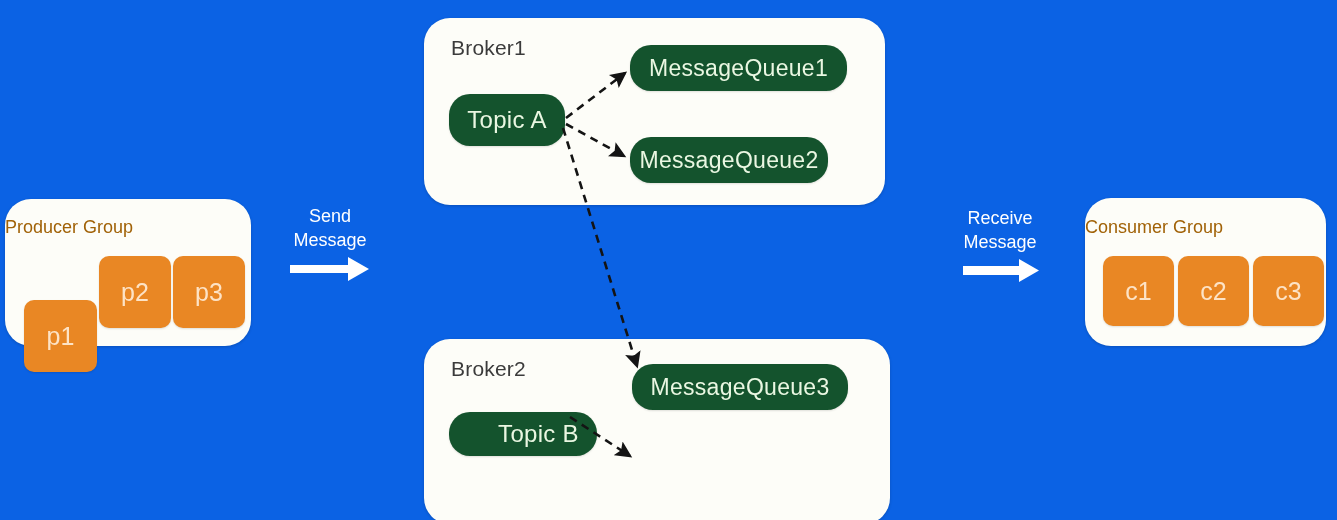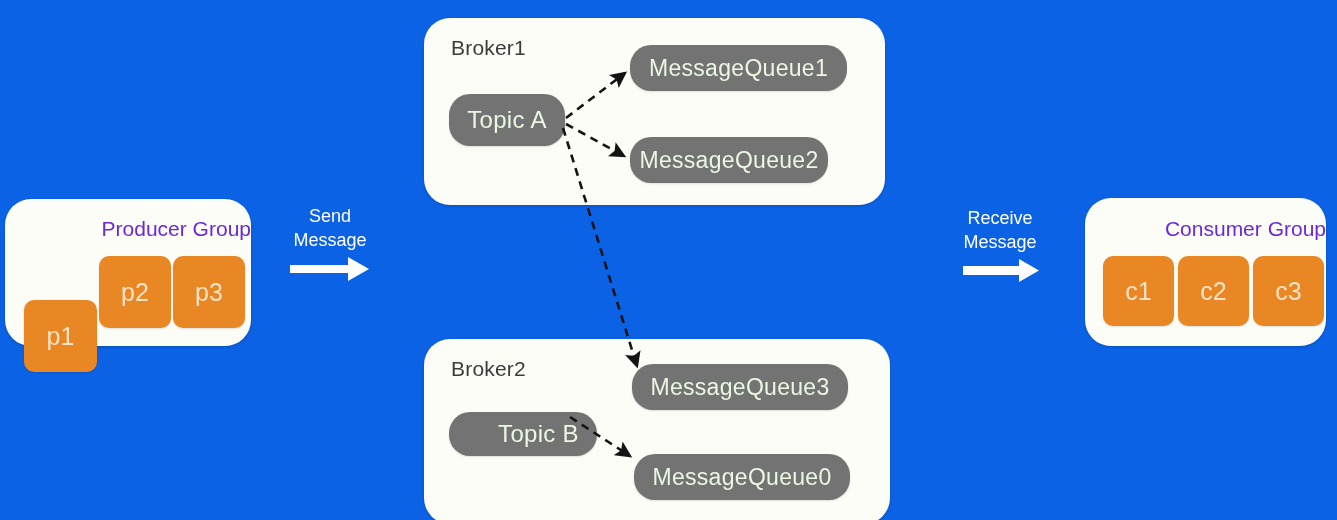--- a/index.html
+++ b/index.html
@@ -25,30 +25,30 @@
   }
   .panel-title {
     position: absolute;
     color: #3b3b3b;
     font-size: 21px;
     letter-spacing: 0.2px;
     white-space: nowrap;
   }
   .group-title {
     position: absolute;
-    color: #6d28d9;
-    font-size: 21px;
-    text-align: right;
+    color: #a16207;
+    font-size: 18px;
+    text-align: left;
     white-space: nowrap;
     width: 100%;
     left: 0;
   }
   .greenbox {
     position: absolute;
-    background: #737373;
+    background: #14532d;
     border-radius: 21px;
     color: #eaf7e2;
     display: flex;
     align-items: center;
     justify-content: center;
     font-size: 23px;
     letter-spacing: 0.3px;
     box-shadow: 0 1px 2px rgba(0,0,0,0.12);
     white-space: nowrap;
   }
@@ -115,21 +115,20 @@
     <div class="panel-title" style="left:27px; top:18px;">Broker1</div>
     <div class="greenbox" style="left:25px; top:76px; width:116px; height:52px; font-size:24px;">Topic A</div>
     <div class="greenbox" style="left:206px; top:27px; width:217px; height:46px;">MessageQueue1</div>
     <div class="greenbox" style="left:206px; top:119px; width:198px; height:46px;">MessageQueue2</div>
   </div>
 
   <div class="panel" style="left:424px; top:339px; width:466px; height:185px;">
     <div class="panel-title" style="left:27px; top:18px;">Broker2</div>
     <div class="greenbox" style="left:25px; top:73px; width:117px; height:44px; font-size:24px;padding-left:31px;">Topic B</div>
     <div class="greenbox" style="left:208px; top:25px; width:216px; height:46px;">MessageQueue3</div>
-    <div class="greenbox" style="left:210px; top:115px; width:216px; height:46px;">MessageQueue0</div>
   </div>
 
   <svg id="edges" viewBox="0 0 1337 520">
     <defs>
       <marker id="ah" markerWidth="7" markerHeight="7" refX="5.4" refY="3.5" orient="auto" markerUnits="strokeWidth">
         <path d="M0,0.4 L6.4,3.5 L0,6.6 L1.3,3.5 Z" fill="#141414"></path>
       </marker>
     </defs>
     <g stroke="#141414" stroke-width="2.6" fill="none" stroke-dasharray="8 6" marker-end="url(#ah)">
       <path d="M566,118 L625,73"></path>

